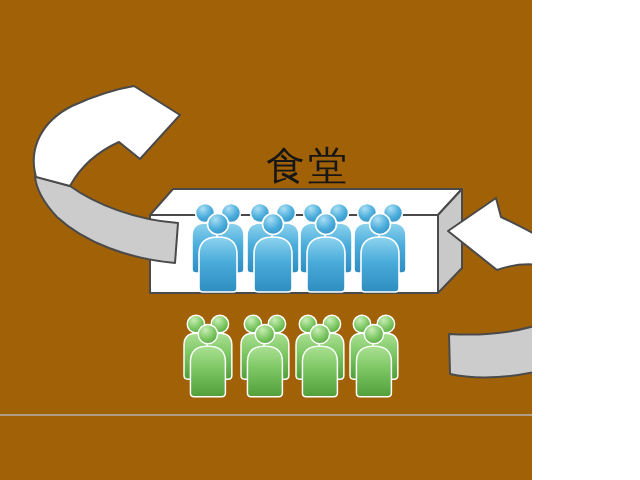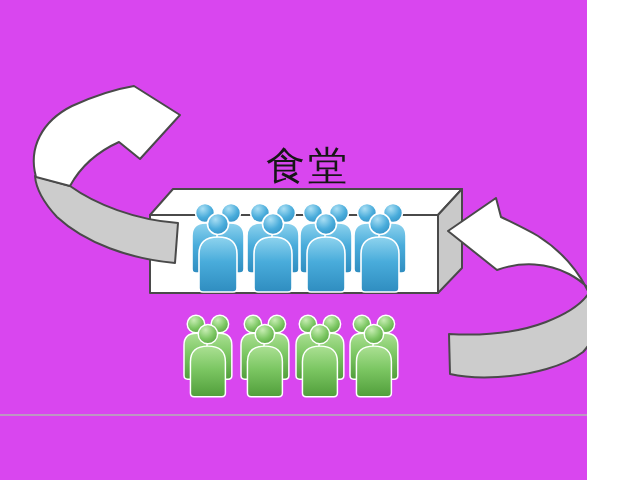--- a/index.html
+++ b/index.html
@@ -1,19 +1,19 @@
 <!DOCTYPE html>
 <html><head>
 <meta charset="utf-8">
 <style>
   html,body{margin:0;padding:0;background:#fff;}
   .stage{
     position:relative;
-    width:587px;height:480px;
-    background:#d946ef;
+    width:532px;height:480px;
+    background:#a16207;
     overflow:hidden;
     font-family:"DejaVu Sans", sans-serif;
   }
   .stage svg{position:absolute;left:0;top:0;}
   .diagram-title{
     position:absolute;
     left:228px;top:142px;width:160px;height:48px;
     font-size:39px;line-height:48px;
     letter-spacing:3px;
     text-align:center;

